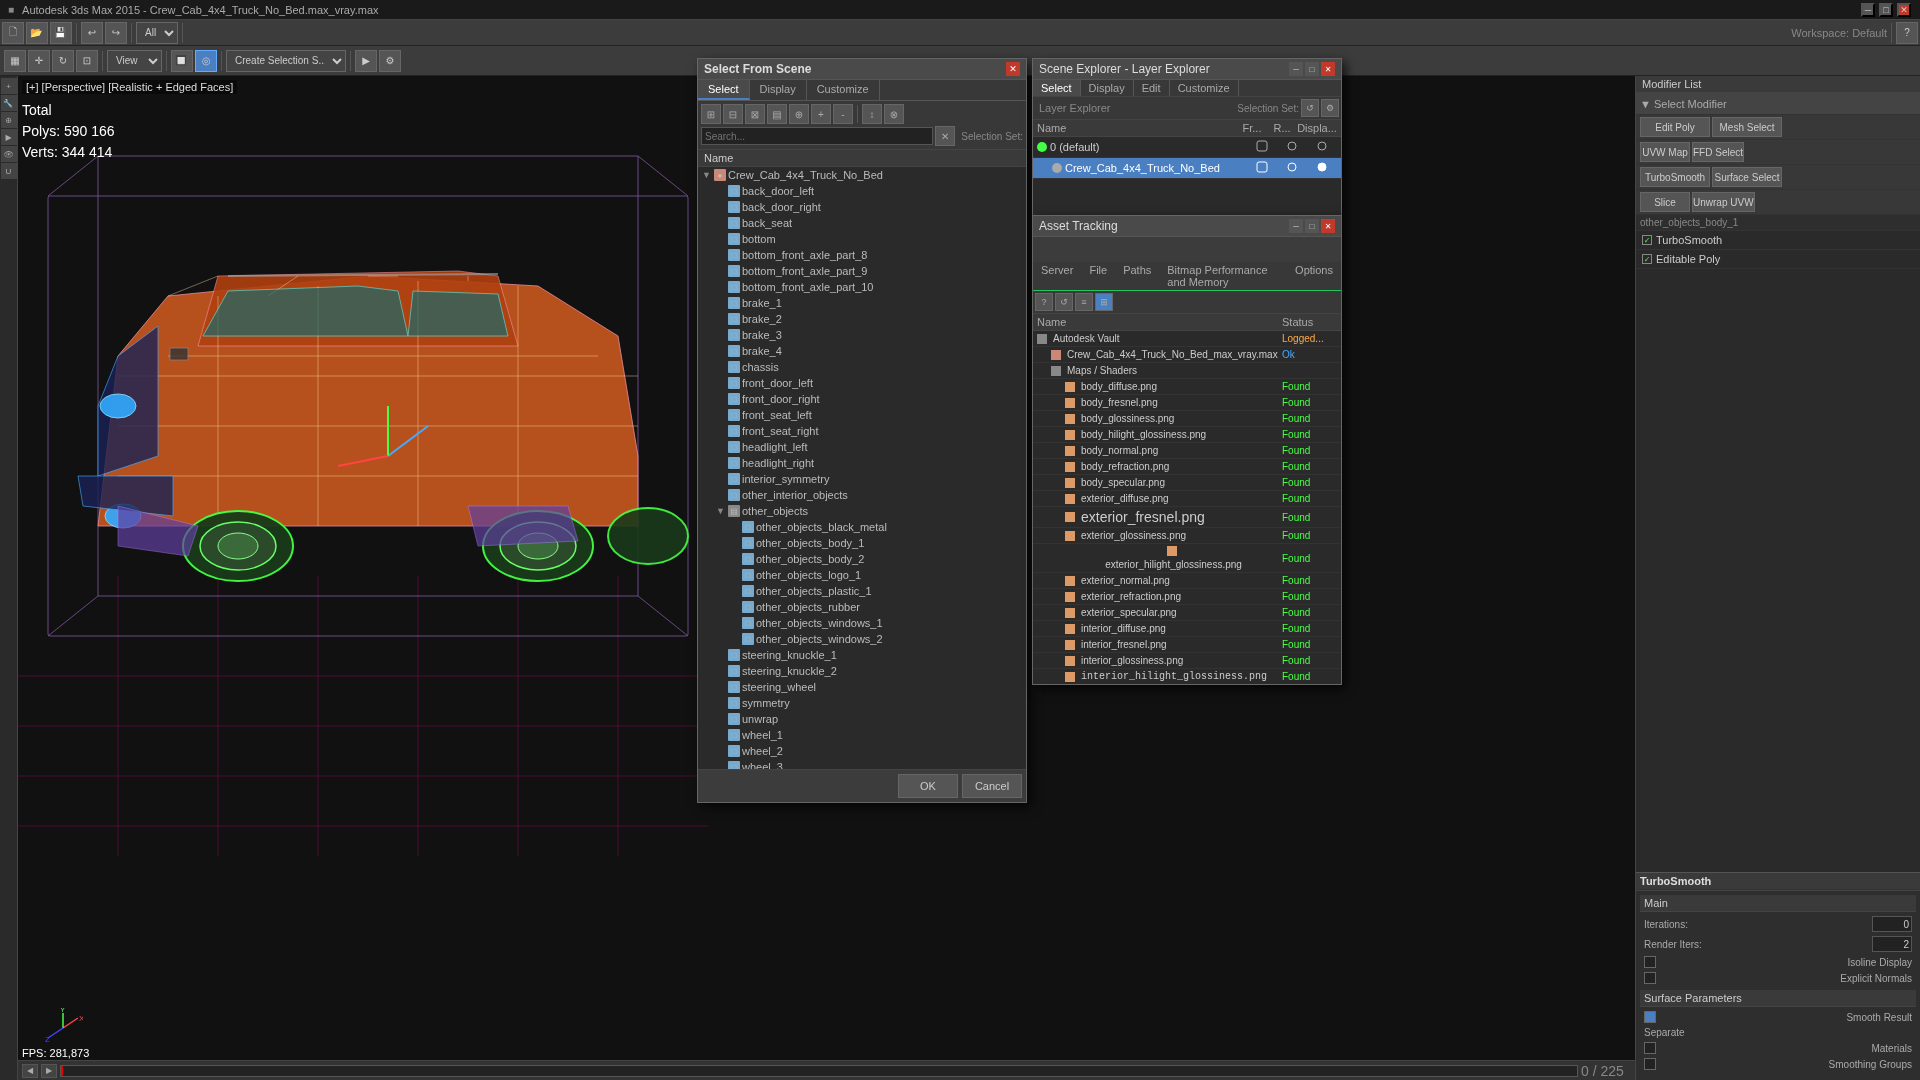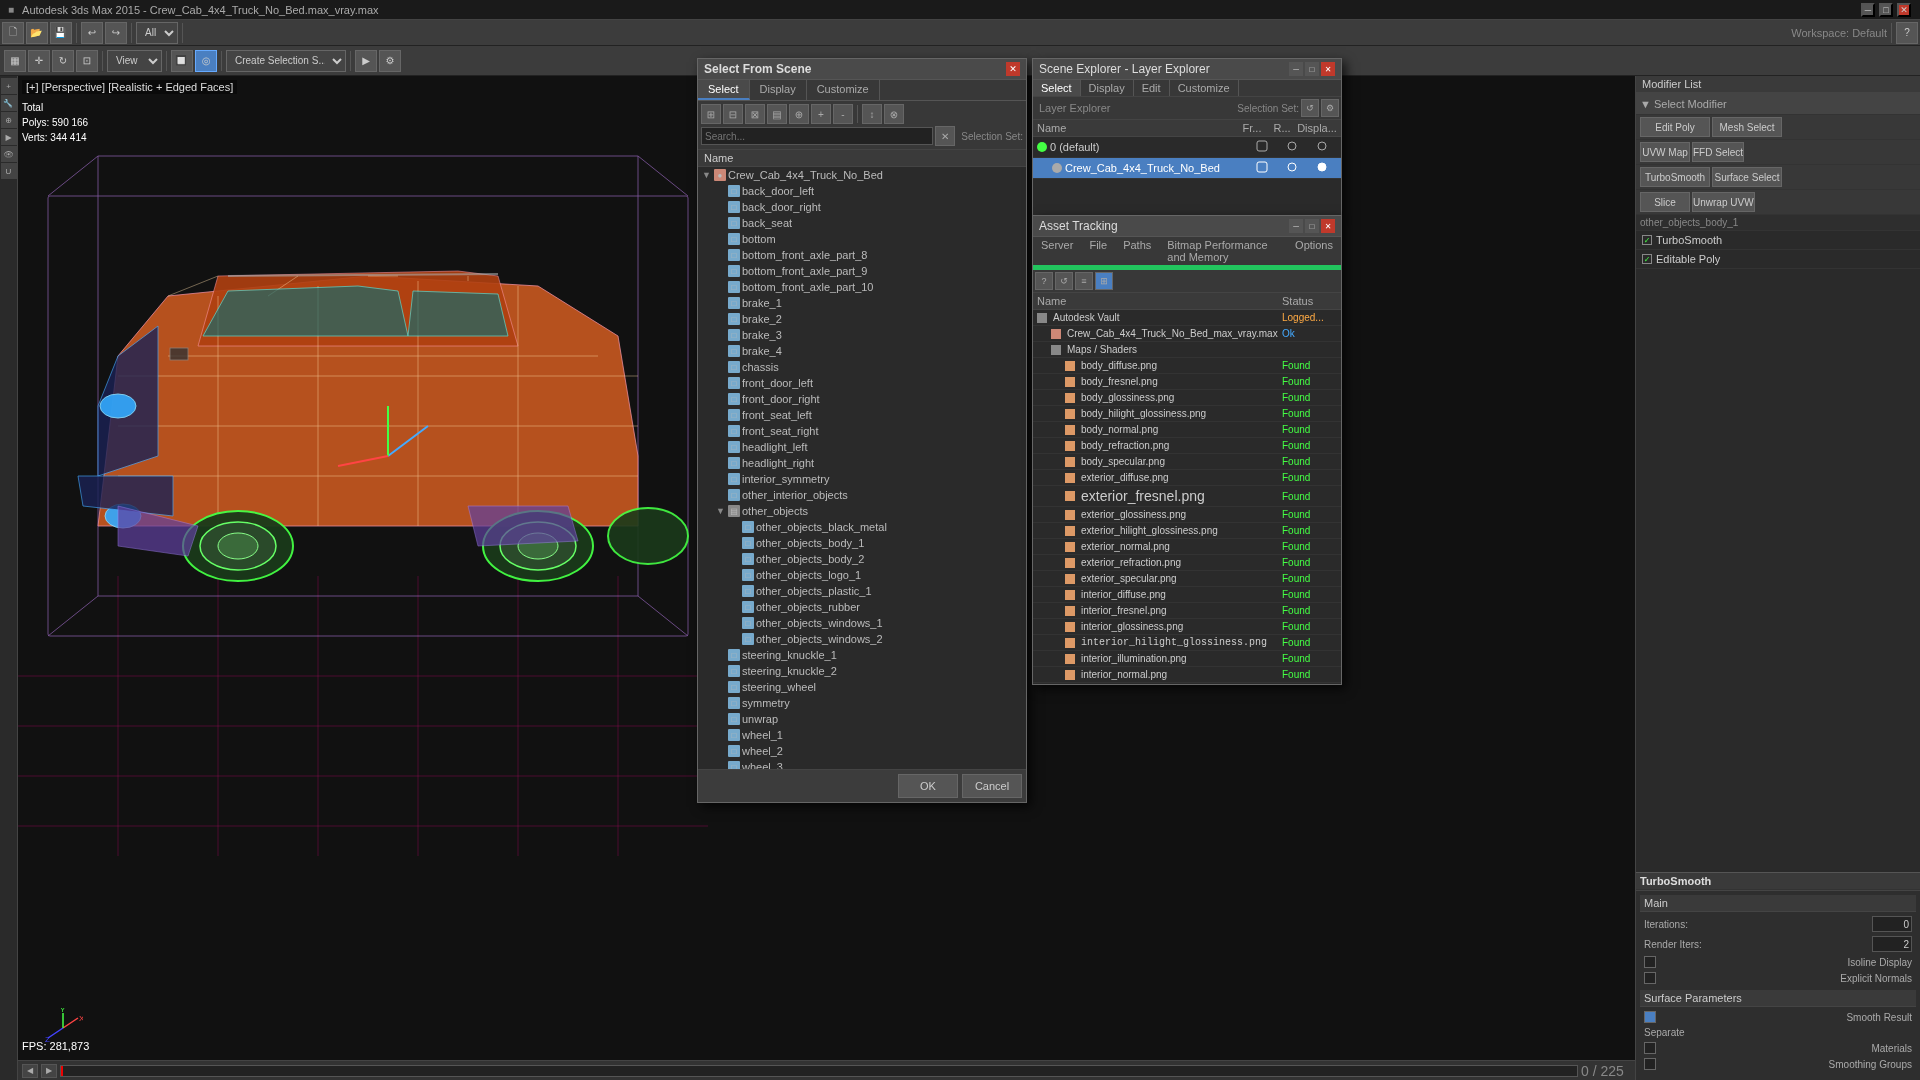--- a/index.html
+++ b/index.html
@@ -95,21 +95,21 @@
     .le-row { display: flex; padding: 2px 4px; border-bottom: 1px solid #333; align-items: center; font-size: 11px; }
     .le-row.selected { background: #4a7fc1; color: #fff; }
     .le-row-name { flex: 1; display: flex; align-items: center; gap: 3px; }
     .le-row-cell { width: 30px; text-align: center; }
     .layer-dot { width: 10px; height: 10px; border-radius: 50%; background: #ccc; }
     .layer-dot.active { background: #4f4; }
 
     
     #asset-tracking { position: absolute; left: 1032px; top: 215px; width: 310px; height: 470px; background: #3c3c3c; border: 1px solid #666; box-shadow: 4px 4px 10px rgba(0,0,0,0.7); z-index: 100; display: flex; flex-direction: column; }
     .at-title { background: #4a4a4a; padding: 3px 6px; display: flex; align-items: center; justify-content: space-between; border-bottom: 1px solid #555; font-size: 12px; color: #ddd; }
-    .at-menu { display: flex; background: #383838; border-bottom: 5px solid #22c55e; }
+    .at-menu { display: flex; background: #383838; border-bottom: 1px solid #22c55e; margin-top: 25px; }
     .at-menu-item { padding: 2px 8px; font-size: 11px; color: #aaa; cursor: pointer; }
     .at-toolbar { display: flex; gap: 2px; padding: 2px; background: #383838; border-bottom: 1px solid #444; align-items: center; }
     .at-icon-btn { width: 18px; height: 18px; background: #555; border: 1px solid #666; color: #aaa; font-size: 9px; cursor: pointer; display: flex; align-items: center; justify-content: center; }
     .at-col-header { display: flex; padding: 2px 4px; background: #3a3a3a; border-bottom: 1px solid #444; font-size: 11px; color: #aaa; }
     .at-col-name { flex: 1; }
     .at-col-status { width: 55px; text-align: left; }
     .at-body { flex: 1; overflow-y: auto; background: #2a2a2a; }
     .at-row { display: flex; padding: 2px 4px; border-bottom: 1px solid #333; align-items: center; font-size: 10px; }
     .at-row-name { flex: 1; display: flex; align-items: center; gap: 3px; overflow: hidden; }
     .at-row-status { width: 55px; color: #4f4; font-size: 10px; }
@@ -179,33 +179,33 @@
     <div class="lp-btn">⊕</div>
     <div class="lp-btn">▶</div>
     <div class="lp-btn">👁</div>
     <div class="lp-btn">U</div>
   </div>
 
   <div id="viewport" style="position:relative;flex:1;background:#111;overflow:hidden;">
 
     <div style="position:absolute;top:4px;left:4px;color:#ddd;font-size:11px;background:rgba(0,0,0,0.4);padding:1px 4px;z-index:10;">[+] [Perspective] [Realistic + Edged Faces]</div>
 
-    <div style="position:absolute;top:24px;left:4px;color:#fff;font-size:10px;line-height:1.5;z-index:10;">
+    <div style="position:absolute;top:24px;left:4px;color:#fff;font-size:14px;line-height:1.5;z-index:10;">
       <div>Total</div>
       <div>
         <span>Polys:</span>
         <span>590 166</span>
       </div>
       <div>
         <span>Verts:</span>
         <span>344 414</span>
       </div>
     </div>
 
-    <div style="position:absolute;bottom:28px;left:4px;color:#fff;font-size:11px;z-index:10;">
+    <div style="position:absolute;bottom:21px;left:4px;color:#fff;font-size:11px;z-index:10;">
       <span>FPS:</span>
       <span>281,873</span>
     </div>
 
     <svg width="690" height="780" viewBox="0 0 690 780" style="position:absolute;top:0;left:0;">
 
       <g stroke="#f08" stroke-width="0.5" opacity="0.5">
         <line x1="0" y1="600" x2="690" y2="600"></line>
         <line x1="0" y1="650" x2="690" y2="650"></line>
         <line x1="0" y1="700" x2="690" y2="700"></line>
@@ -804,21 +804,21 @@
         <div class="at-row-status" style="color: rgb(68, 255, 68);">Found</div>
       </div>
       <div class="at-row">
         <div class="at-row-name" style="padding-left: 28px;">
           <div style="width: 10px; height: 10px; background: rgb(221, 153, 102); margin-right: 3px; flex-shrink: 0;"></div>
           <span style="overflow: hidden; text-overflow: ellipsis; white-space: nowrap; font-size: 10px;">exterior_glossiness.png</span>
         </div>
         <div class="at-row-status" style="color: rgb(68, 255, 68);">Found</div>
       </div>
       <div class="at-row">
-        <div class="at-row-name" style="padding-left: 28px;">
+        <div class="at-row-name" style="padding-left: 28px; flex-direction: column;">
           <div style="width: 10px; height: 10px; background: rgb(221, 153, 102); margin-right: 3px; flex-shrink: 0;"></div>
           <span style="overflow: hidden; text-overflow: ellipsis; white-space: nowrap; font-size: 10px;">exterior_hilight_glossiness.png</span>
         </div>
         <div class="at-row-status" style="color: rgb(68, 255, 68);">Found</div>
       </div>
       <div class="at-row">
         <div class="at-row-name" style="padding-left: 28px;">
           <div style="width: 10px; height: 10px; background: rgb(221, 153, 102); margin-right: 3px; flex-shrink: 0;"></div>
           <span style="overflow: hidden; text-overflow: ellipsis; white-space: nowrap; font-size: 10px;">exterior_normal.png</span>
         </div>

